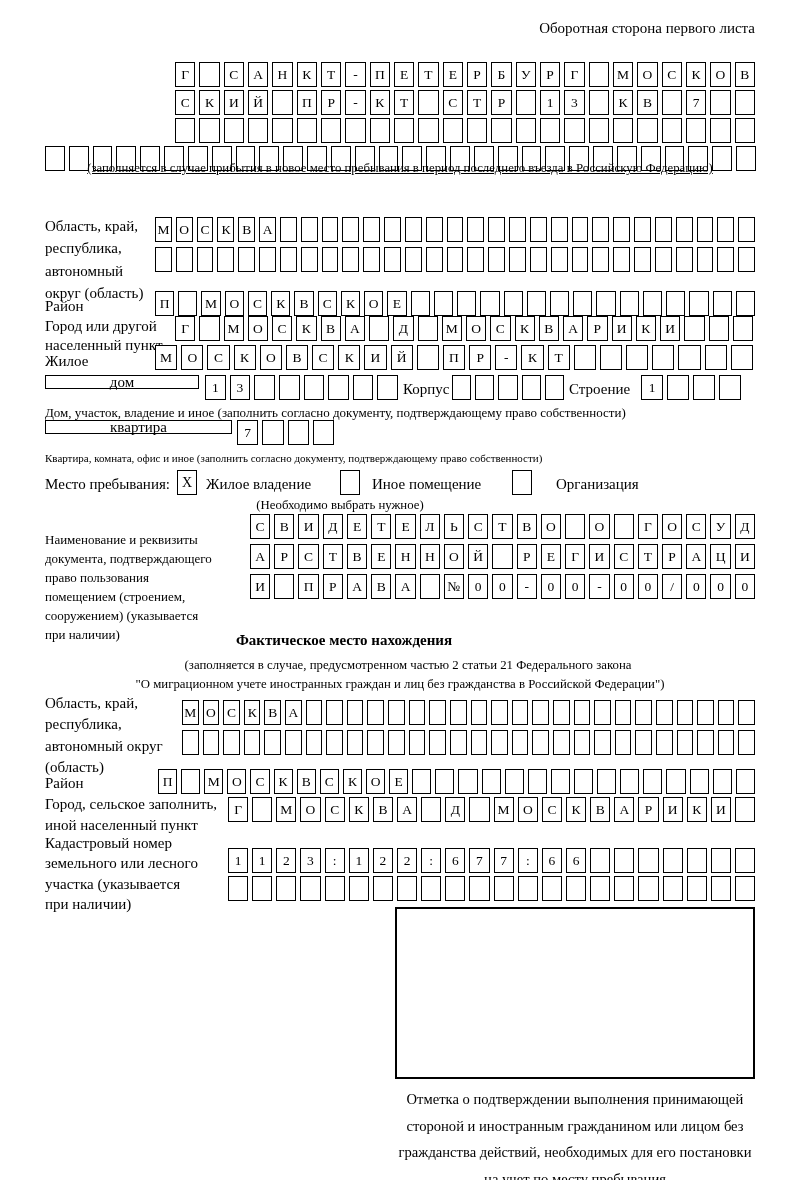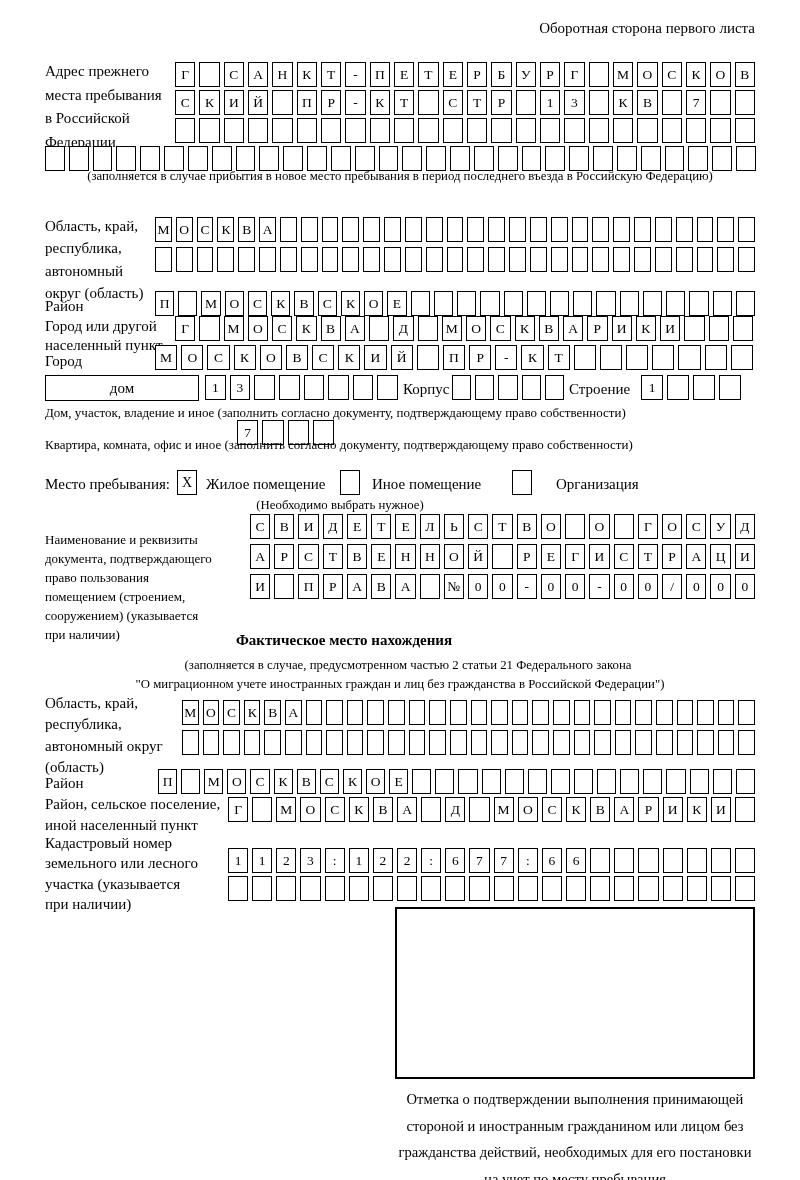--- a/index.html
+++ b/index.html
@@ -6,37 +6,33 @@
   .page{position:relative;width:800px;height:1180px;background:#fff;overflow:hidden;
         font-family:"Liberation Serif","DejaVu Serif",serif;color:#000;}
   .abs{position:absolute;}
   .lbl{font-size:15px;line-height:22px;white-space:pre-line;}
   .note{font-size:12.8px;line-height:17px;}
   .title{font-weight:bold;font-size:15.5px;text-align:center;}
   .center{text-align:center;}
   .cellrow{display:flex;gap:4px;}
   .cellrow .cell{flex:1 1 0;height:25px;border:1.8px solid #000;box-sizing:border-box;
         display:flex;align-items:center;justify-content:center;font-size:13.5px;background:#fff;}
-  .labelbox{border:1.8px solid #000;box-sizing:border-box;height:26px;
+  .labelbox{border:1.8px solid #000;box-sizing:border-box;height:14px;
         display:flex;align-items:center;justify-content:center;font-size:15px;background:#fff;}
   .checkbox{width:20px;height:25px;border:1.8px solid #000;box-sizing:border-box;
         display:inline-flex;align-items:center;justify-content:center;font-size:14px;background:#fff;}
   .stampbox{border:2px solid #000;box-sizing:border-box;background:#fff;}
 </style>
 </head>
 <body>
 
 <div class="page">
 
   <div class="abs" style="right:45px;top:20px;font-size:15px;">Оборотная сторона первого листа</div>
 
-  <div class="abs lbl" style="left:45px;top:60px;line-height:23.5px;">Адрес прежнего
-места пребывания
-в Российской
-Федерации</div>
   <div class="abs cellrow" style="left:175px;top:62px;width:580px;">
       <span class="cell">Г</span>
       <span class="cell"></span>
       <span class="cell">С</span>
       <span class="cell">А</span>
       <span class="cell">Н</span>
       <span class="cell">К</span>
       <span class="cell">Т</span>
       <span class="cell">-</span>
       <span class="cell">П</span>
@@ -133,21 +129,21 @@
       <span class="cell"></span>
       <span class="cell"></span>
       <span class="cell"></span>
       <span class="cell"></span>
       <span class="cell"></span>
       <span class="cell"></span>
       <span class="cell"></span>
       <span class="cell"></span>
       <span class="cell"></span>
     </div>
-  <div class="abs note center" style="left:0;top:168px;width:800px;">(заполняется в случае прибытия в новое место пребывания в период последнего въезда в Российскую Федерацию)</div>
+  <div class="abs note center" style="left:0;top:160px;width:800px;text-decoration:underline;">(заполняется в случае прибытия в новое место пребывания в период последнего въезда в Российскую Федерацию)</div>
 
 
   <div class="abs lbl" style="left:45px;top:215px;line-height:22.3px;">Область, край,
 республика,
 автономный
 округ (область)</div>
   <div class="abs cellrow" style="left:155px;top:217px;width:600px;">
       <span class="cell">М</span>
       <span class="cell">О</span>
       <span class="cell">С</span>
@@ -262,21 +258,21 @@
       <span class="cell">А</span>
       <span class="cell">Р</span>
       <span class="cell">И</span>
       <span class="cell">К</span>
       <span class="cell">И</span>
       <span class="cell"></span>
       <span class="cell"></span>
       <span class="cell"></span>
     </div>
 
-  <div class="abs lbl" style="left:45px;top:350px;">Город</div>
+  <div class="abs lbl" style="left:45px;top:350px;">Жилое</div>
   <div class="abs cellrow" style="left:155px;top:345px;width:598px;">
       <span class="cell">М</span>
       <span class="cell">О</span>
       <span class="cell">С</span>
       <span class="cell">К</span>
       <span class="cell">О</span>
       <span class="cell">В</span>
       <span class="cell">С</span>
       <span class="cell">К</span>
       <span class="cell">И</span>
@@ -317,31 +313,32 @@
     </div>
   <div class="abs lbl" style="left:569px;top:378px;">Строение</div>
   <div class="abs cellrow" style="left:641px;top:375px;width:100px;">
       <span class="cell">1</span>
       <span class="cell"></span>
       <span class="cell"></span>
       <span class="cell"></span>
     </div>
   <div class="abs note" style="left:45px;top:404px;font-size:13px;">Дом, участок, владение и иное (заполнить согласно документу, подтверждающему право собственности)</div>
 
+  <div class="abs labelbox" style="left:45px;top:420px;width:187px;">квартира</div>
   <div class="abs cellrow" style="left:237px;top:420px;width:97px;">
       <span class="cell">7</span>
       <span class="cell"></span>
       <span class="cell"></span>
       <span class="cell"></span>
     </div>
-  <div class="abs note" style="left:45px;top:436px;font-size:13px;">Квартира, комната, офис и иное (заполнить согласно документу, подтверждающему право собственности)</div>
+  <div class="abs note" style="left:45px;top:450px;font-size:11px;">Квартира, комната, офис и иное (заполнить согласно документу, подтверждающему право собственности)</div>
 
   <div class="abs lbl" style="left:45px;top:473px;">Место пребывания:</div>
   <span class="abs checkbox" style="left:177px;top:470px;">X</span>
-  <div class="abs lbl" style="left:206px;top:473px;">Жилое помещение</div>
+  <div class="abs lbl" style="left:206px;top:473px;">Жилое владение</div>
   <span class="abs checkbox" style="left:340px;top:470px;"></span>
   <div class="abs lbl" style="left:372px;top:473px;">Иное помещение</div>
   <span class="abs checkbox" style="left:512px;top:470px;"></span>
   <div class="abs lbl" style="left:556px;top:473px;text-align:right;">Организация</div>
   <div class="abs note center" style="left:45px;top:497px;width:590px;">(Необходимо выбрать нужное)</div>
 
   <div class="abs lbl" style="left:45px;top:530px;line-height:19px;font-size:13px;">Наименование и реквизиты
 документа, подтверждающего
 право пользования
 помещением (строением,
@@ -509,21 +506,21 @@
       <span class="cell"></span>
       <span class="cell"></span>
       <span class="cell"></span>
       <span class="cell"></span>
       <span class="cell"></span>
       <span class="cell"></span>
       <span class="cell"></span>
       <span class="cell"></span>
     </div>
 
-  <div class="abs lbl" style="left:45px;top:794px;line-height:21px;">Район, сельское поселение,
+  <div class="abs lbl" style="left:45px;top:794px;line-height:21px;">Город, сельское заполнить,
 иной населенный пункт</div>
   <div class="abs cellrow" style="left:228px;top:797px;width:527px;">
       <span class="cell">Г</span>
       <span class="cell"></span>
       <span class="cell">М</span>
       <span class="cell">О</span>
       <span class="cell">С</span>
       <span class="cell">К</span>
       <span class="cell">В</span>
       <span class="cell">А</span>

